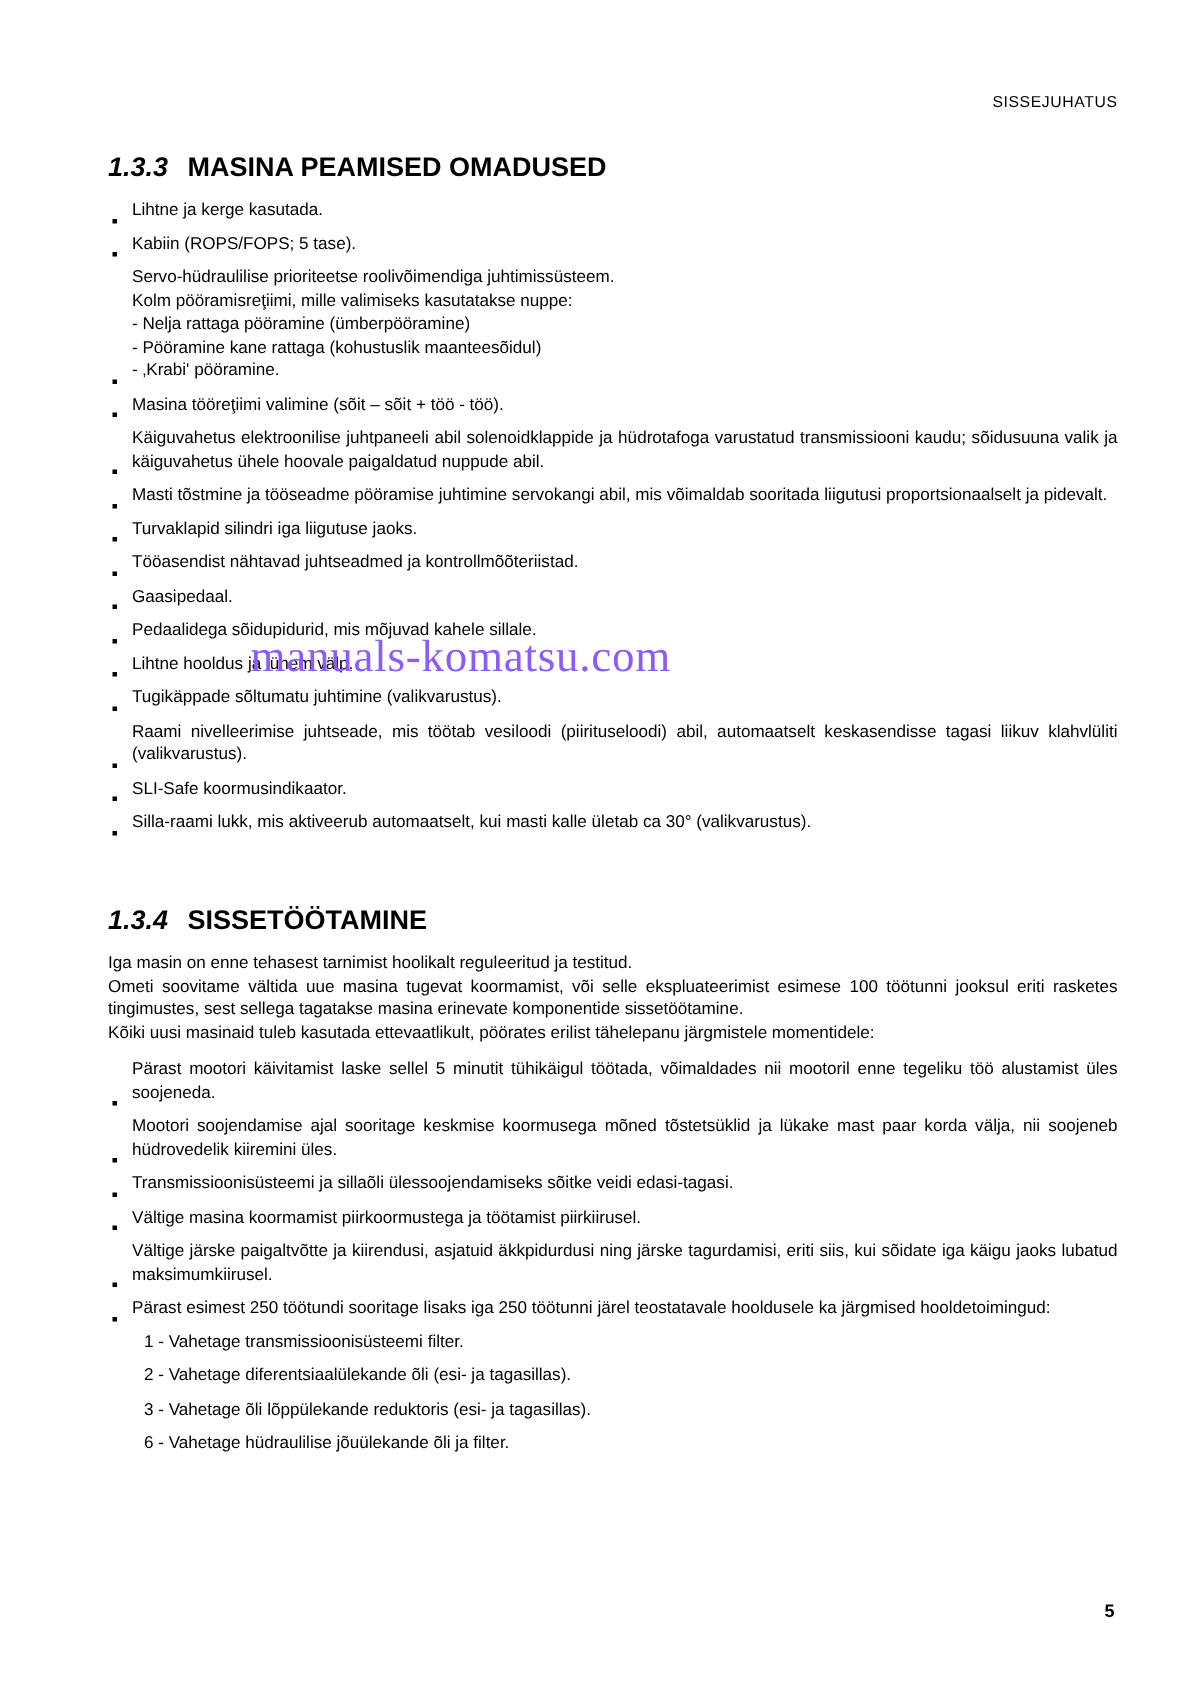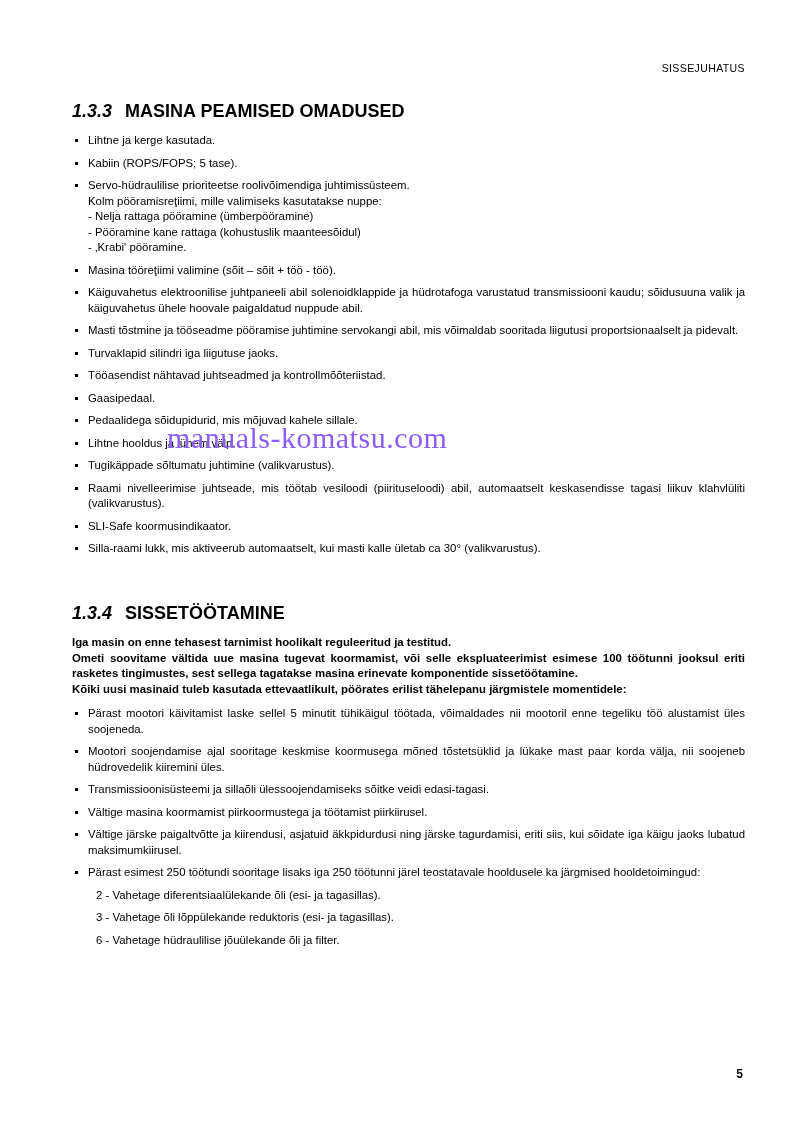--- a/index.html
+++ b/index.html
@@ -42,34 +42,35 @@
   }
   .section-heading .num { margin-right: 13px; font-style: italic; }
 
   
   .b-list { margin: 0; }
   .bullet-item {
     display: flex;
     margin: 0 0 7px 0;
     font-size: 11.4px;
     line-height: 15.5px;
+    align-items: flex-end;
   }
   .bullet-marker {
     width: 3px;
     height: 3px;
     background: #000;
     margin: 6px 10px 0 3px;
     flex: 0 0 auto;
   }
   .bullet-body { flex: 1 1 auto; min-width: 0; }
   .bullet-text { text-align: justify; }
   .extra-line { text-align: left; }
 
   
-  .intro { margin: 0 0 9px 0; font-weight: bold; }
+  .intro { margin: 0 0 9px 0; }
   .intro .intro-par {
     margin: 0;
     font-size: 11.4px;
     line-height: 15.5px;
     text-align: justify;
   }
 
   
   .numbered {
     margin: 3px 0 0 24px;
@@ -296,20 +297,21 @@
 
         <div class="bullet-item">
           <span class="bullet-marker"></span>
           <div class="bullet-body">
             <div class="bullet-text">Pärast esimest 250 töötundi sooritage lisaks iga 250 töötunni järel teostatavale hooldusele ka järgmised hooldetoimingud:</div>
           </div>
         </div>
       </div>
     <div class="numbered">
 
+        <div class="numbered-item">1 - Vahetage transmissioonisüsteemi filter.</div>
 
         <div class="numbered-item">2 - Vahetage diferentsiaalülekande õli (esi- ja tagasillas).</div>
 
         <div class="numbered-item">3 - Vahetage õli lõppülekande reduktoris (esi- ja tagasillas).</div>
 
         <div class="numbered-item">6 - Vahetage hüdraulilise jõuülekande õli ja filter.</div>
       </div>
   </div>
 
   <div class="page-number">5</div>

